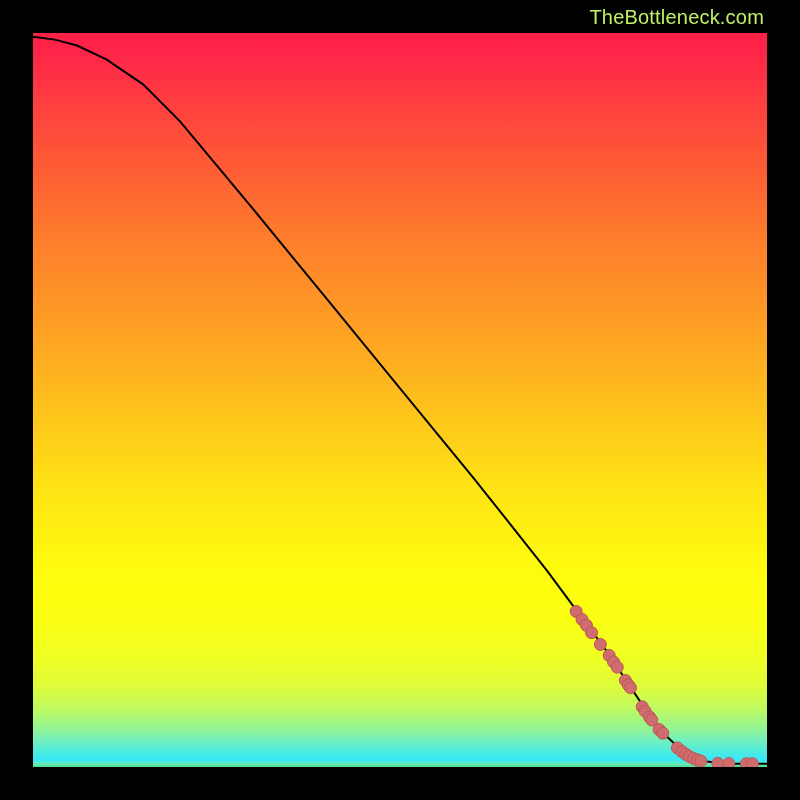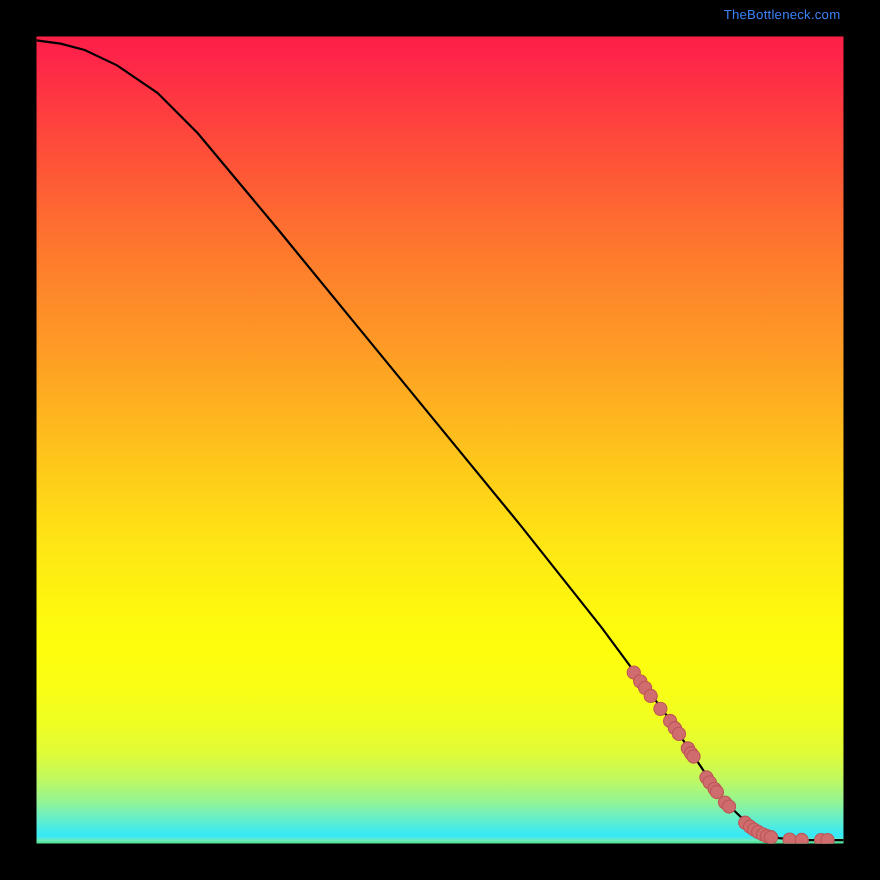--- a/index.html
+++ b/index.html
@@ -52,22 +52,22 @@
       #3ae9f3 98.8%,
       #39e9f4 99.1%,
       #6debb9 99.6%,
       #48dc8b 100%
     );
   }
   .watermark {
     position: absolute;
     top: 6px;
     right: 36px;
-    color: #3b82f6;
-    font-size: 12px;
+    color: #bef264;
+    font-size: 20px;
     font-weight: 400;
     letter-spacing: 0.2px;
   }
   svg.overlay {
     position: absolute;
     inset: 0;
   }
 </style>
 </head>
 <body>

